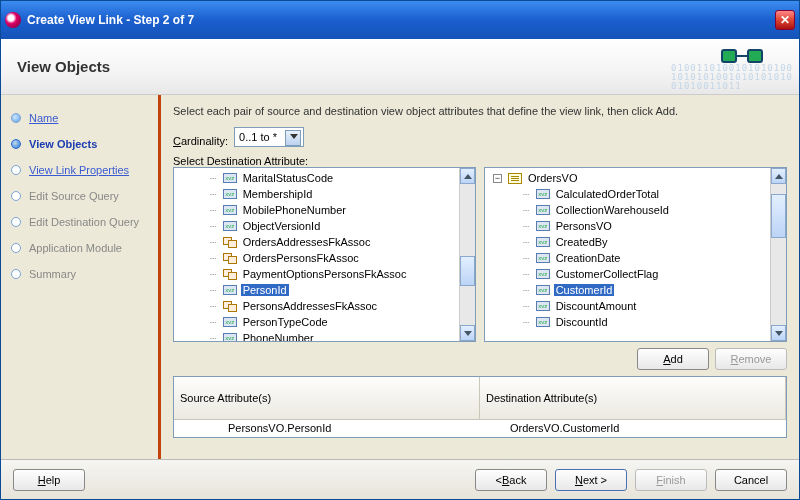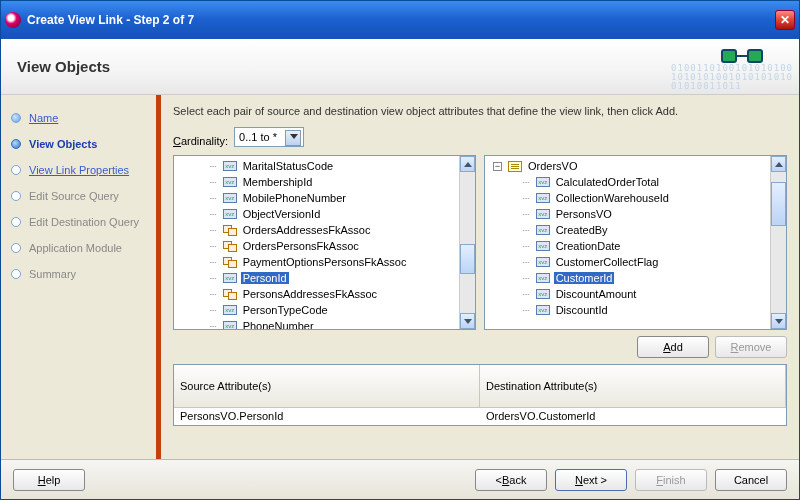--- a/index.html
+++ b/index.html
@@ -15,21 +15,21 @@
 .header { height: 56px; background: linear-gradient(to bottom, #fff 0%, #f4f4f4 60%, #e8e8e8 100%); border-bottom: 1px solid #ccc; display: flex; align-items: center; padding: 0 16px; position: relative; }
 .header .heading { font-size: 15px; font-weight: bold; color: #333; }
 .header .art { position: absolute; right: 6px; top: 4px; width: 180px; height: 48px; overflow: hidden; }
 .header .art .bits { position: absolute; right: 0; bottom: 0; font-family: monospace; font-size: 9px; color: #c3d6e8; letter-spacing: 1px; line-height: 9px; white-space: pre; }
 .header .art .glasses { position: absolute; right: 30px; top: 6px; }
 .header .art .glasses .lens { width: 16px; height: 14px; background: #2a5; border: 2px solid #146; border-radius: 3px; display: inline-block; }
 .header .art .glasses .bridge { display:inline-block; width:10px; vertical-align: top; margin-top:6px; height:2px; background:#146; }
 
 .body { flex: 1; display: flex; min-height: 0; }
 
-.sidebar { width: 160px; padding: 12px 4px 4px 10px; border-right: 5px solid #c2410c; }
+.sidebar { width: 160px; padding: 12px 4px 4px 10px; border-right: 3px solid #c2410c; }
 .step { display: flex; align-items: center; height: 22px; margin-bottom: 4px; }
 .step .dot { width: 10px; height: 10px; border-radius: 50%; border: 1px solid #7aa3d6; margin-right: 8px; background: #fff; }
 .step.done .dot { background: radial-gradient(circle at 3px 3px, #cde6ff, #5a9fe8); }
 .step.current .dot { background: radial-gradient(circle at 3px 3px, #bde, #2a6dd0); border-color: #2a6dd0; }
 .step .label { color: #888; }
 .step.done .label, .step.link .label { color: #3a5bd0; text-decoration: underline; cursor: pointer; }
 .step.current .label { color: #1a3bb0; font-weight: bold; text-decoration: none; }
 
 .main { flex: 1; padding: 10px 12px; display: flex; flex-direction: column; min-height: 0; }
 .instruction { color: #333; margin-bottom: 10px; }
@@ -68,21 +68,21 @@
 .arr-dn { width:0;height:0;border-left:4px solid transparent;border-right:4px solid transparent;border-top:5px solid #4a6; }
 .scroll .arr-up, .scroll .arr-dn { border-bottom-color:#456; border-top-color:#456; }
 
 .addrow { display: flex; justify-content: flex-end; gap: 6px; margin-top: 6px; }
 .wbtn { height: 22px; min-width: 72px; padding: 0 10px; background: linear-gradient(#fefefe,#e8e8e8); border: 1px solid #888; border-radius: 3px; cursor: pointer; display: inline-flex; align-items: center; justify-content: center; }
 .wbtn.disabled { color: #999; border-color: #bbb; cursor: default; }
 
 .pairtable { margin-top: 6px; border: 1px solid #7f9db9; background: #fff; height: 62px; }
 .pairtable .hdr { display: flex; background: linear-gradient(#fdfdfd,#ece9e0); border-bottom: 1px solid #cbc7b8; }
 .pairtable .hdr > div { flex: 1; padding: 15px 6px; border-right: 1px solid #cbc7b8; }
-.pairtable .row { display: flex; }
+.pairtable .row { display: flex; margin-left: 48px; }
 .pairtable .row > div { flex: 1; padding: 2px 6px; }
 
 .footer { height: 40px; border-top: 1px solid #bbb; display: flex; align-items: center; padding: 0 12px; gap: 8px; background: linear-gradient(#f5f5f2,#e7e4d9); }
 .footer .spacer { flex: 1; }
 </style>
 </head>
 <body>
 
 <div class="window">
 
@@ -139,20 +139,21 @@
 
       <div class="card-row">
         <label><u>C</u>ardinality:</label>
         <div class="select">
           <span>0..1 to *</span>
           <span class="arrow"></span>
         </div>
       </div>
 
       <div class="sec-labels">
+        <div>Select Destination Attribute:</div>
       </div>
 
       <div class="trees">
         <div class="tree">
           <div class="inner" id="src-tree">
               <div class="node">
                 <span class="dotted">┈</span>
                 <span class="icon-attr">xvz</span>
                 <span class="txt">MaritalStatusCode</span>
               </div>

